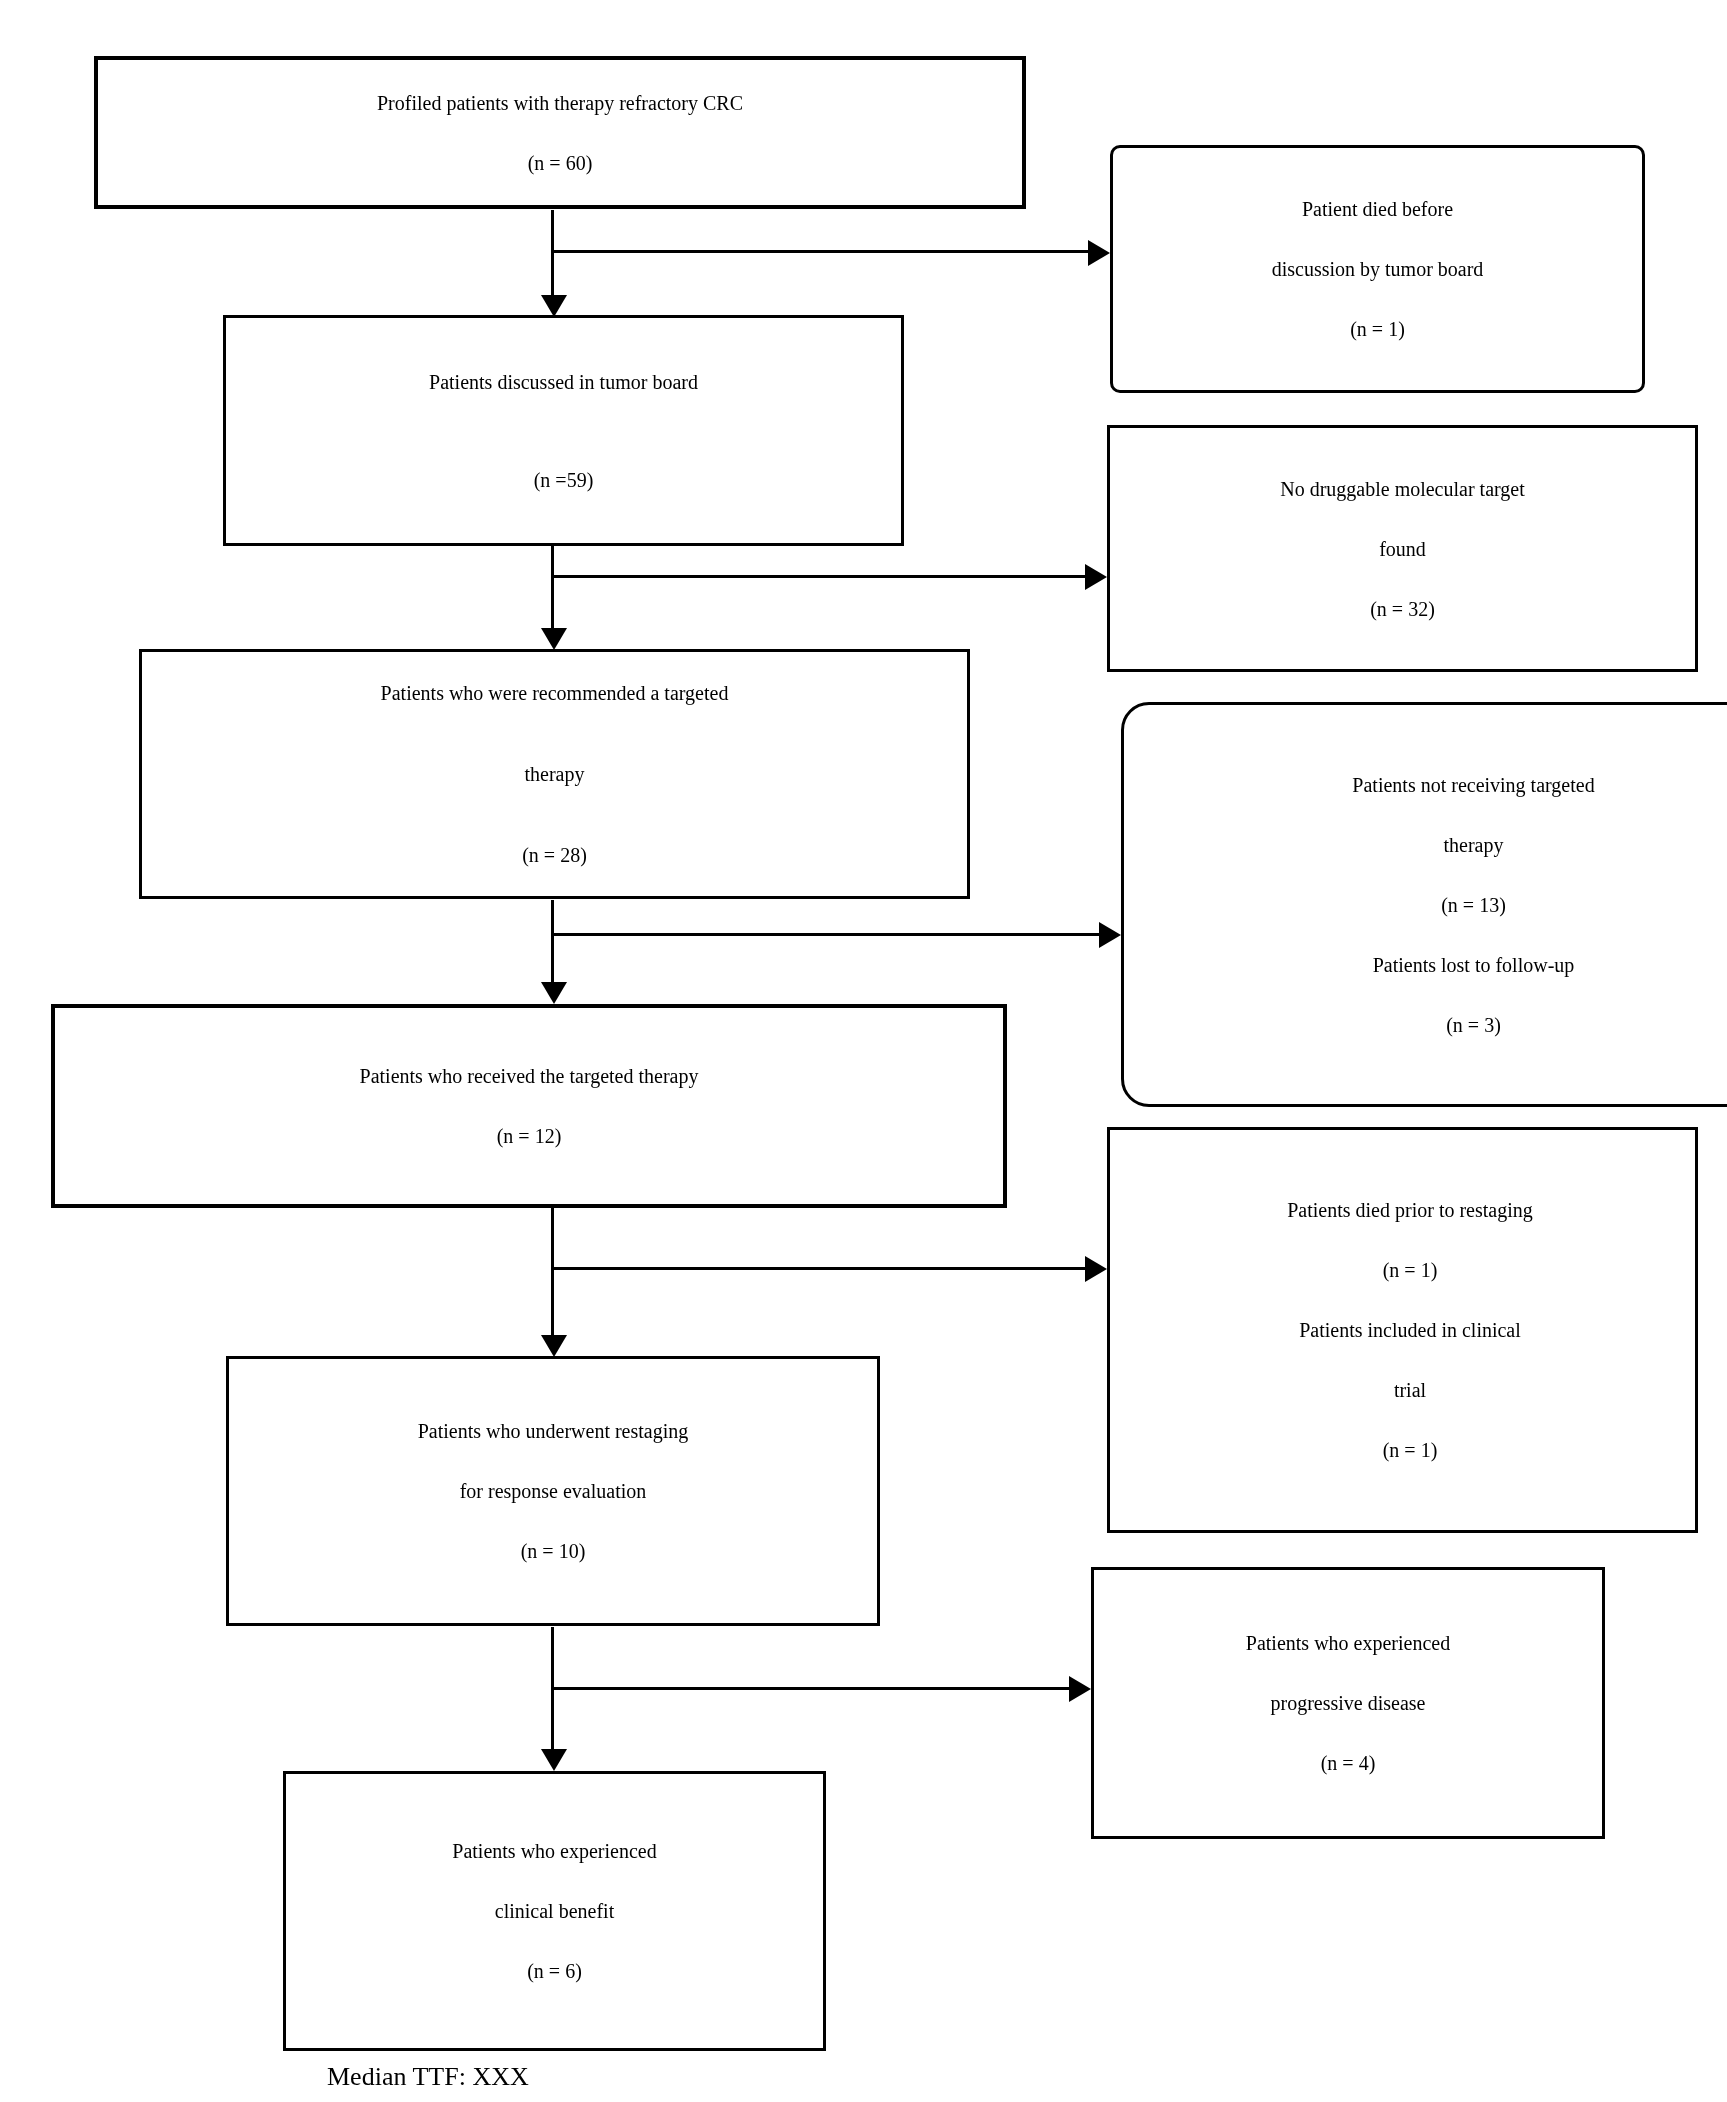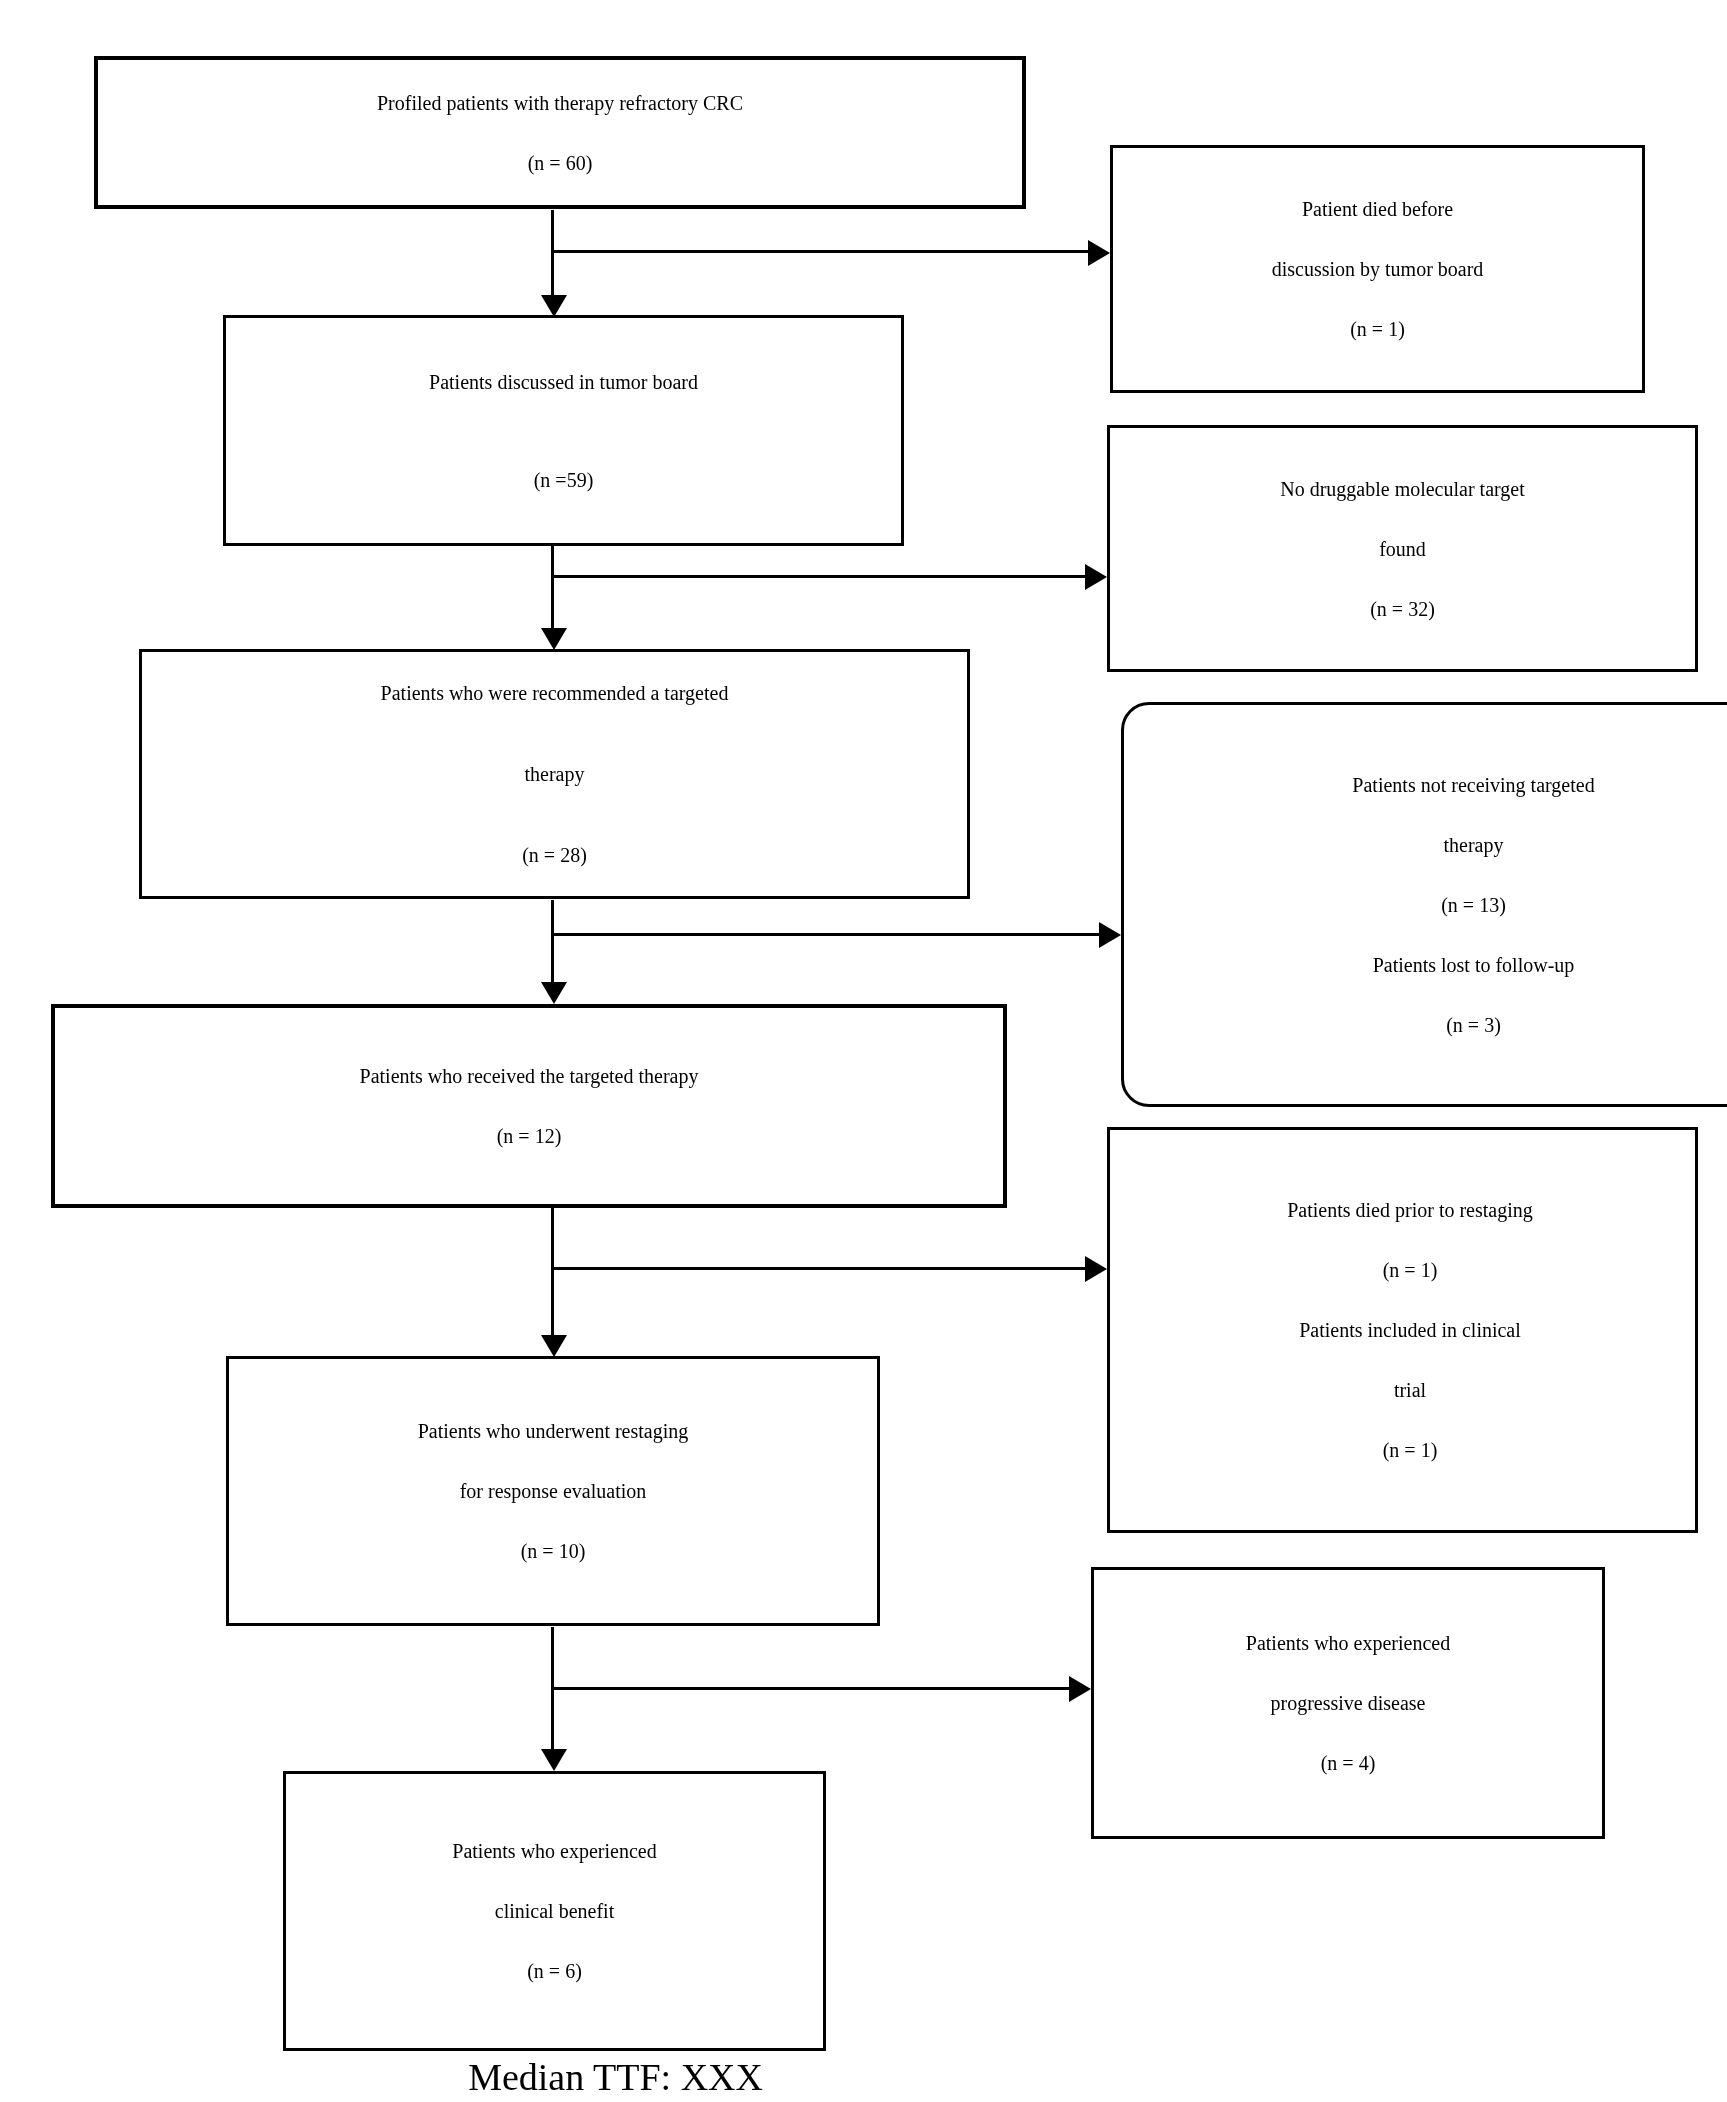--- a/index.html
+++ b/index.html
@@ -52,23 +52,23 @@
   }
   .arrow-right {
     position: absolute;
     width: 0; height: 0;
     border-top: 13px solid transparent;
     border-bottom: 13px solid transparent;
     border-left: 22px solid #000000;
   }
   .footer {
     position: absolute;
-    font-size: 38px;
+    font-size: 26px;
     line-height: 44px;
-    text-align: right;
+    text-align: left;
     white-space: nowrap;
   }
 </style>
 </head>
 <body>
 
 <div class="canvas">
 
   <div class="box thick" style="left:94px; top:56px; width:932px; height:153px;">
     <div class="line">Profiled patients with therapy refractory CRC</div>
@@ -96,21 +96,21 @@
     <div class="line">for response evaluation</div>
     <div class="line">(n = 10)</div>
   </div>
 
   <div class="box" style="left:283px; top:1771px; width:543px; height:280px;">
     <div class="line">Patients who experienced</div>
     <div class="line">clinical benefit</div>
     <div class="line">(n = 6)</div>
   </div>
 
-  <div class="box" style="left:1110px; top:145px; width:535px; height:248px;">
+  <div class="box" style="left:1110px; top:145px; width:535px; height:248px;border-radius:10px;">
     <div class="line">Patient died before</div>
     <div class="line">discussion by tumor board</div>
     <div class="line">(n = 1)</div>
   </div>
 
   <div class="box" style="left:1107px; top:425px; width:591px; height:247px;">
     <div class="line">No druggable molecular target</div>
     <div class="line">found</div>
     <div class="line">(n = 32)</div>
   </div>

